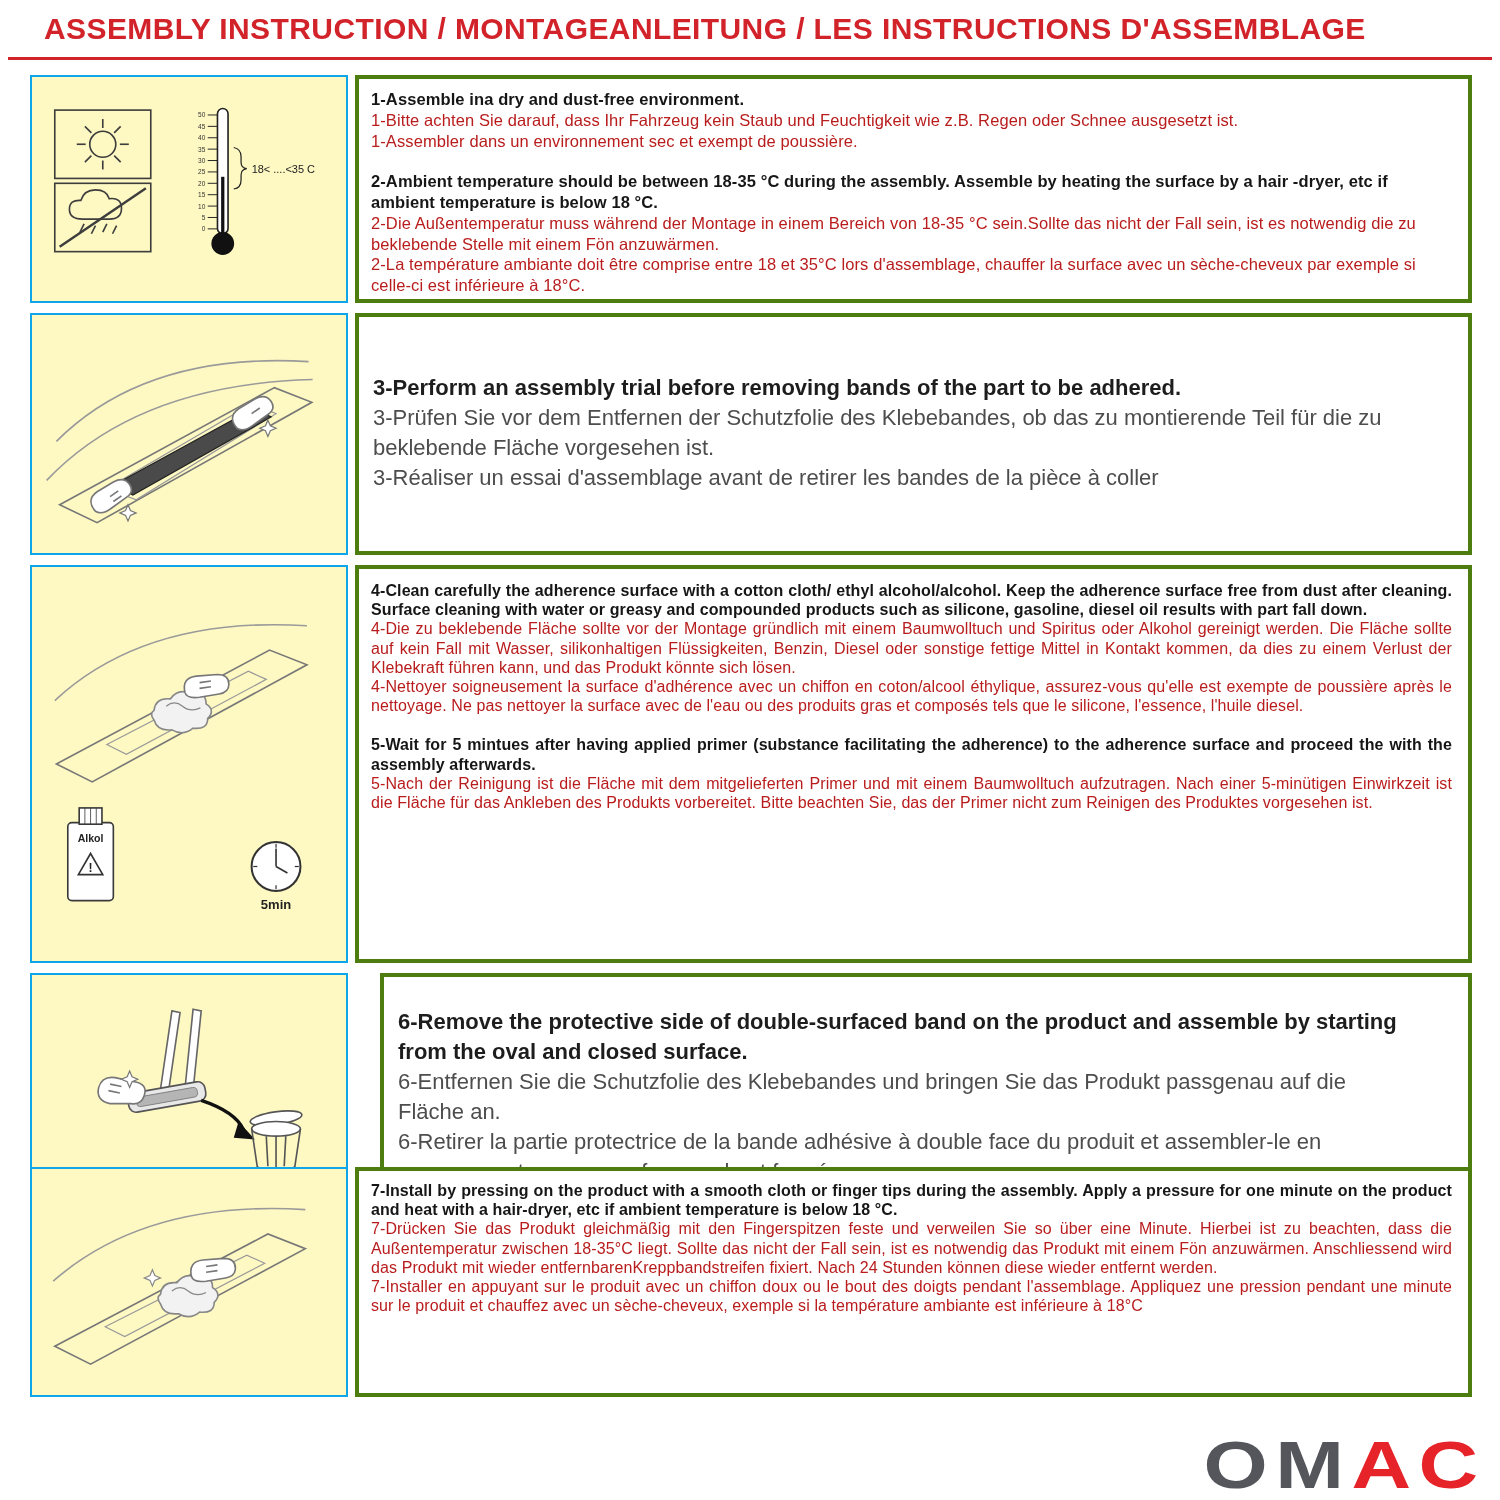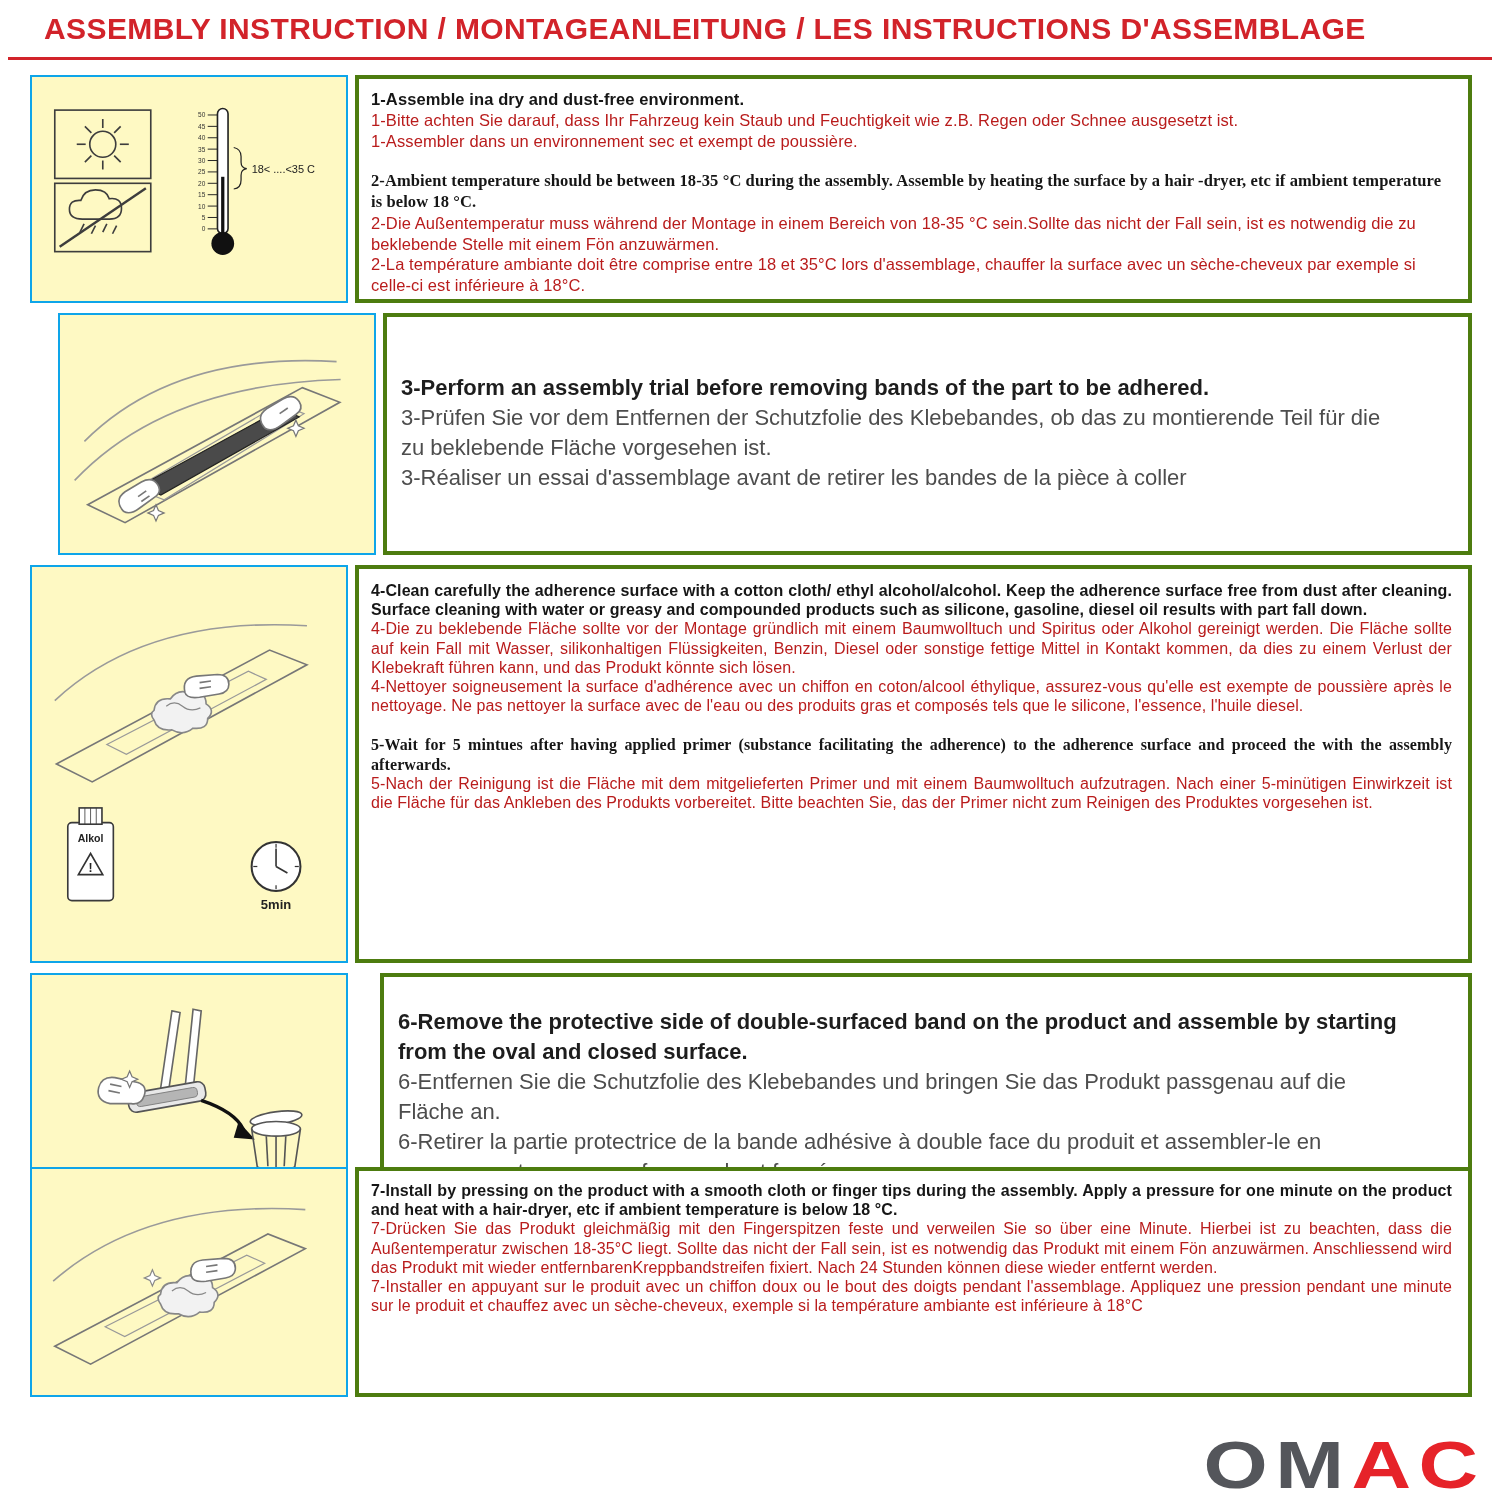--- a/index.html
+++ b/index.html
@@ -17,37 +17,37 @@
     font-size:30px; font-weight:bold; letter-spacing:0.4px;
     color:var(--accent,#D2232A); white-space:nowrap;
   }
   .title-rule {
     position:absolute; left:8px; right:8px; top:57px; height:3px;
     background:var(--accent,#D2232A);
   }
 
   .row { position:absolute; left:30px; right:28px; display:flex; gap:7px; }
   .row1 { top:75px;  height:228px; }
-  .row2 { top:313px; height:242px;margin-left:28px; }
+  .row2 { top:313px; height:242px; }
   .row3 { top:565px; height:398px; }
   .row4 { top:973px; height:232px;gap:32px; }
   .row5 { top:1167px; height:230px; }
 
   .art-box {
     flex:none; width:318px; border:2px solid #0ea5e9; background:#fef9c3;
     display:flex; align-items:center; justify-content:center; overflow:hidden;
   }
   .text-box {
     flex:1; border:4px solid #4d7c0f; background:#fff;
     padding:10px 16px 8px 12px; overflow:hidden;
   }
 
   .t-sm p { font-size:16.5px; line-height:1.26; letter-spacing:0.1px; color:#b91c1c; }
   .t-sm p.b { font-weight:bold; color:#161616; }
-  .t-sm p.gap { margin-top:20px;font-family:Liberation Serif, serif; }
+  .t-sm p.gap { margin-top:20px; }
 
   .row3 .text-box { padding-top:12px; }
   .row3 .t-sm p, .row5 .t-sm p { font-size:16px; line-height:1.2; text-align:justify; }
 
   .t-lg p { font-size:22px; line-height:1.36; color:#4d4d4d; }
   .t-lg p.b { font-weight:bold; color:#1d1d1d; }
   .row2 .text-box { padding:56px 70px 8px 14px; }
   .row4 .text-box { padding:30px 60px 8px 14px; }
 
   .logo {

